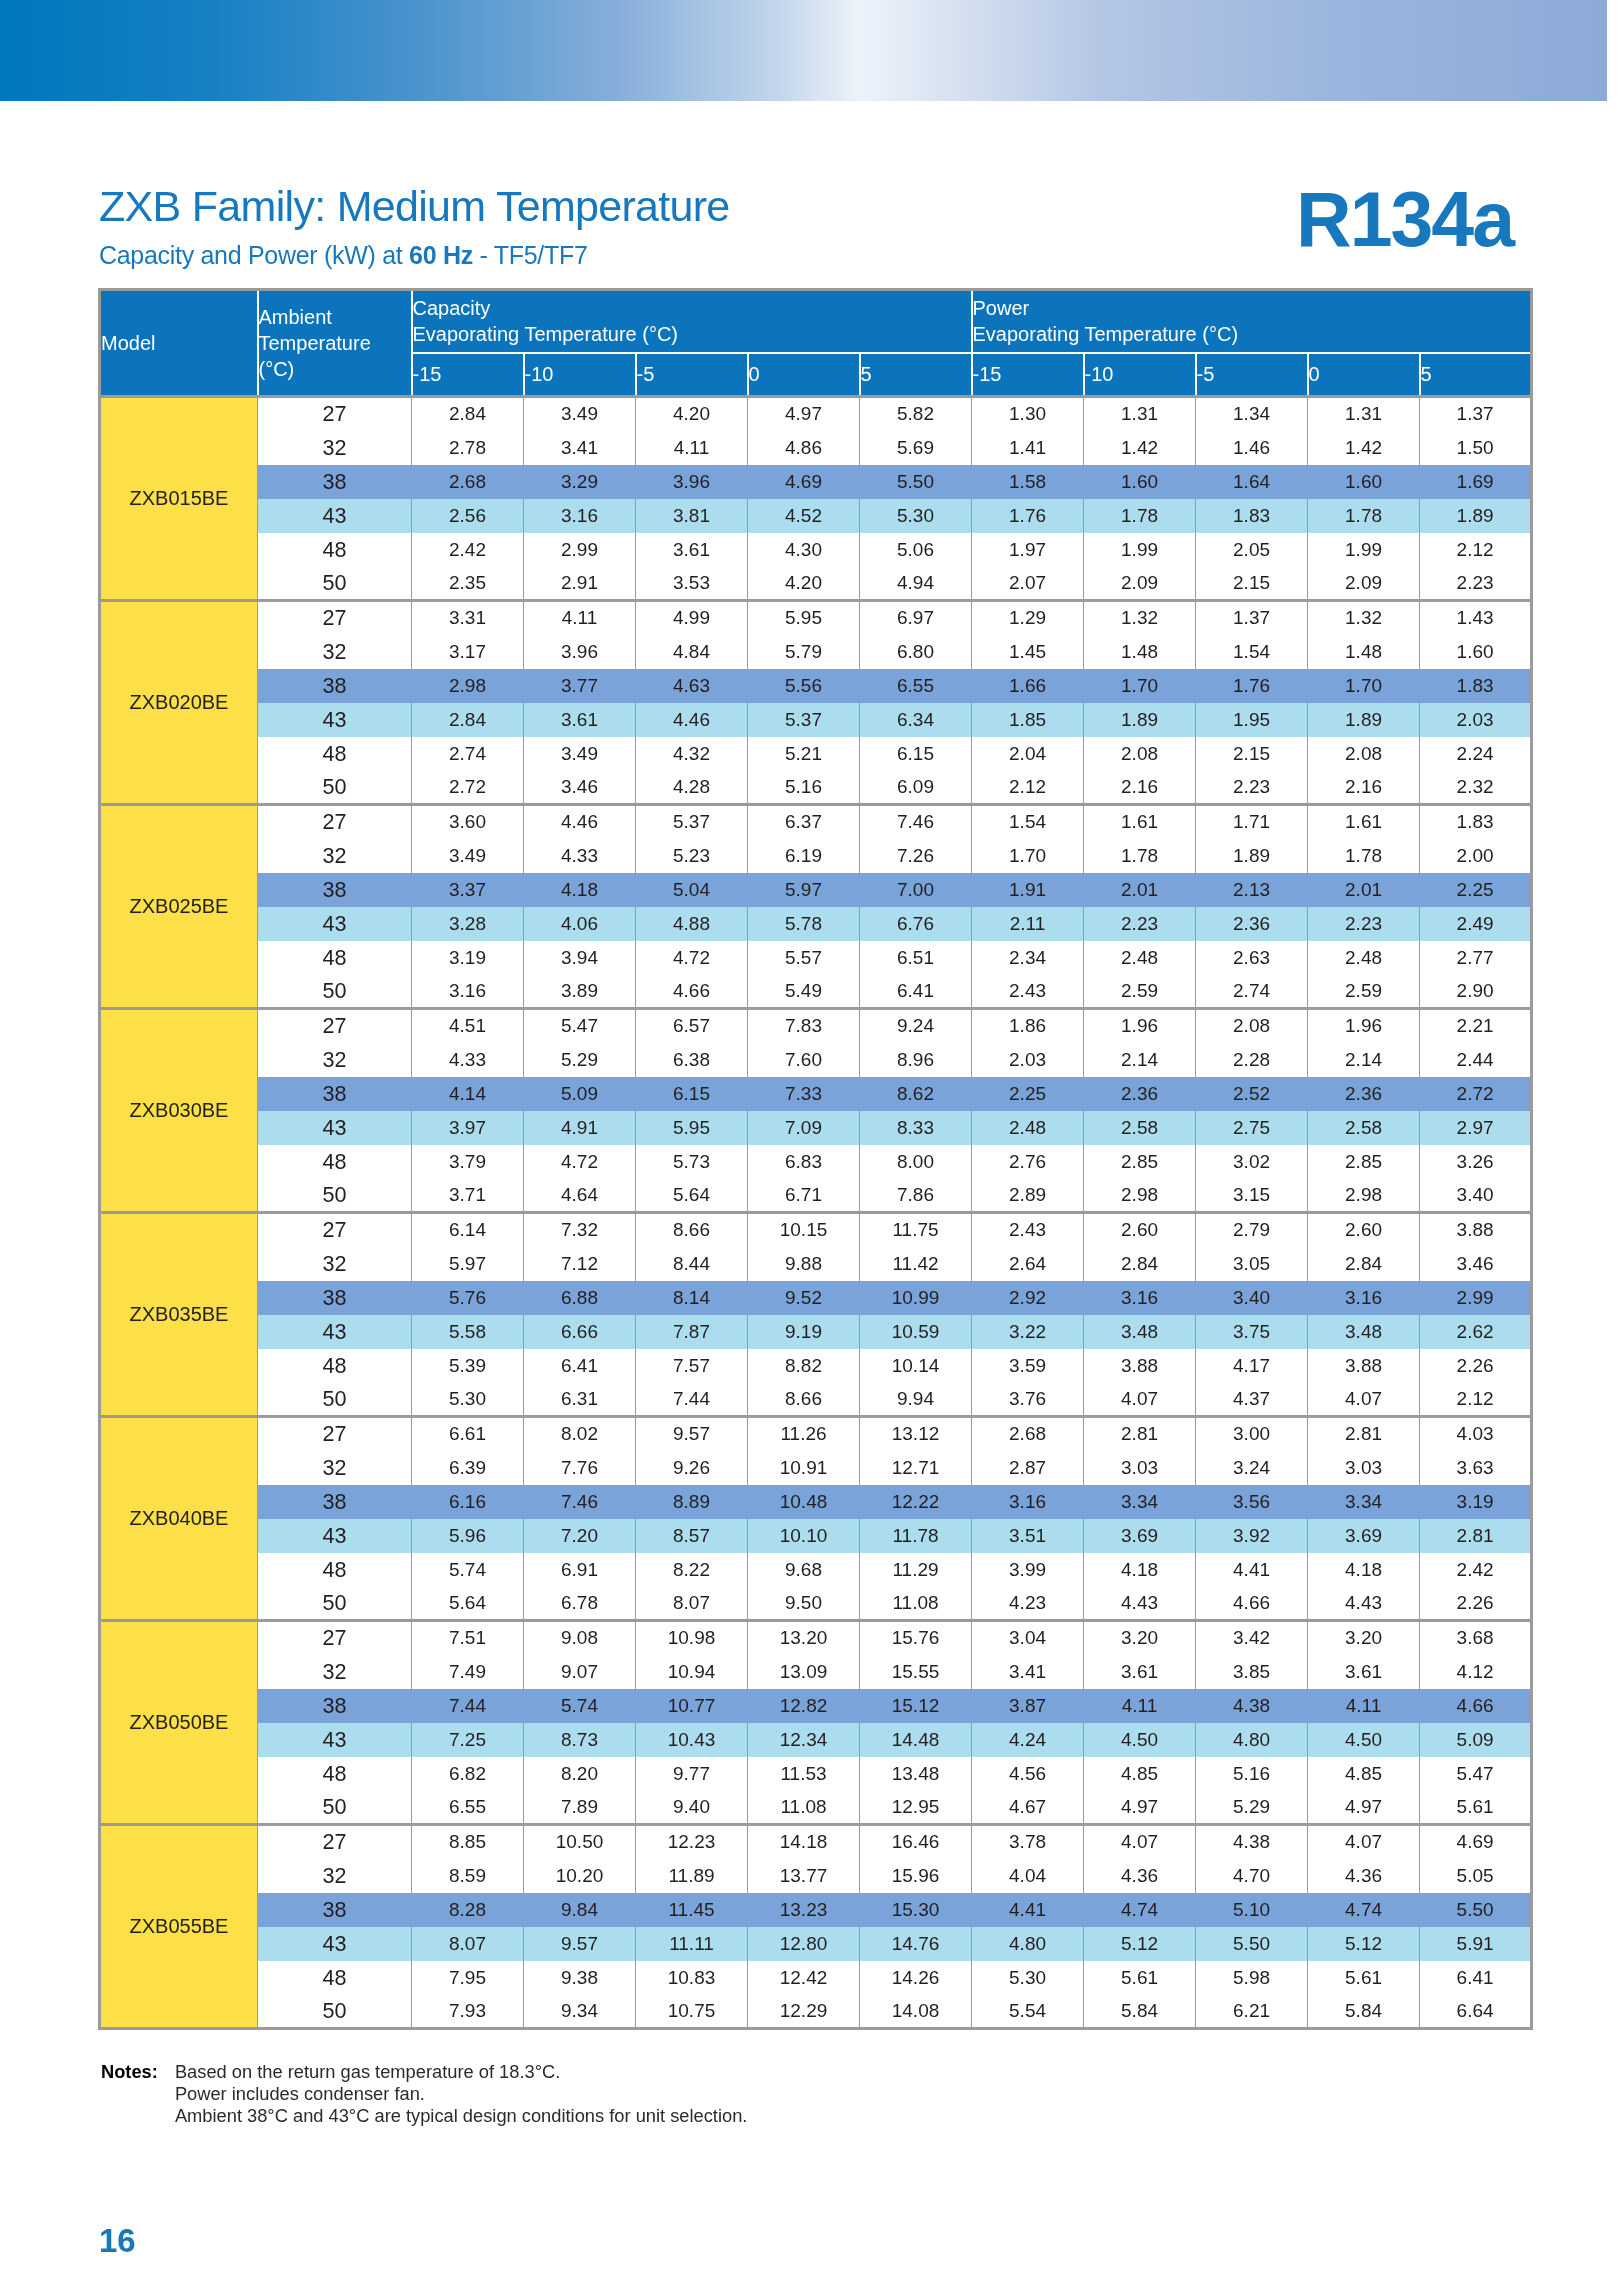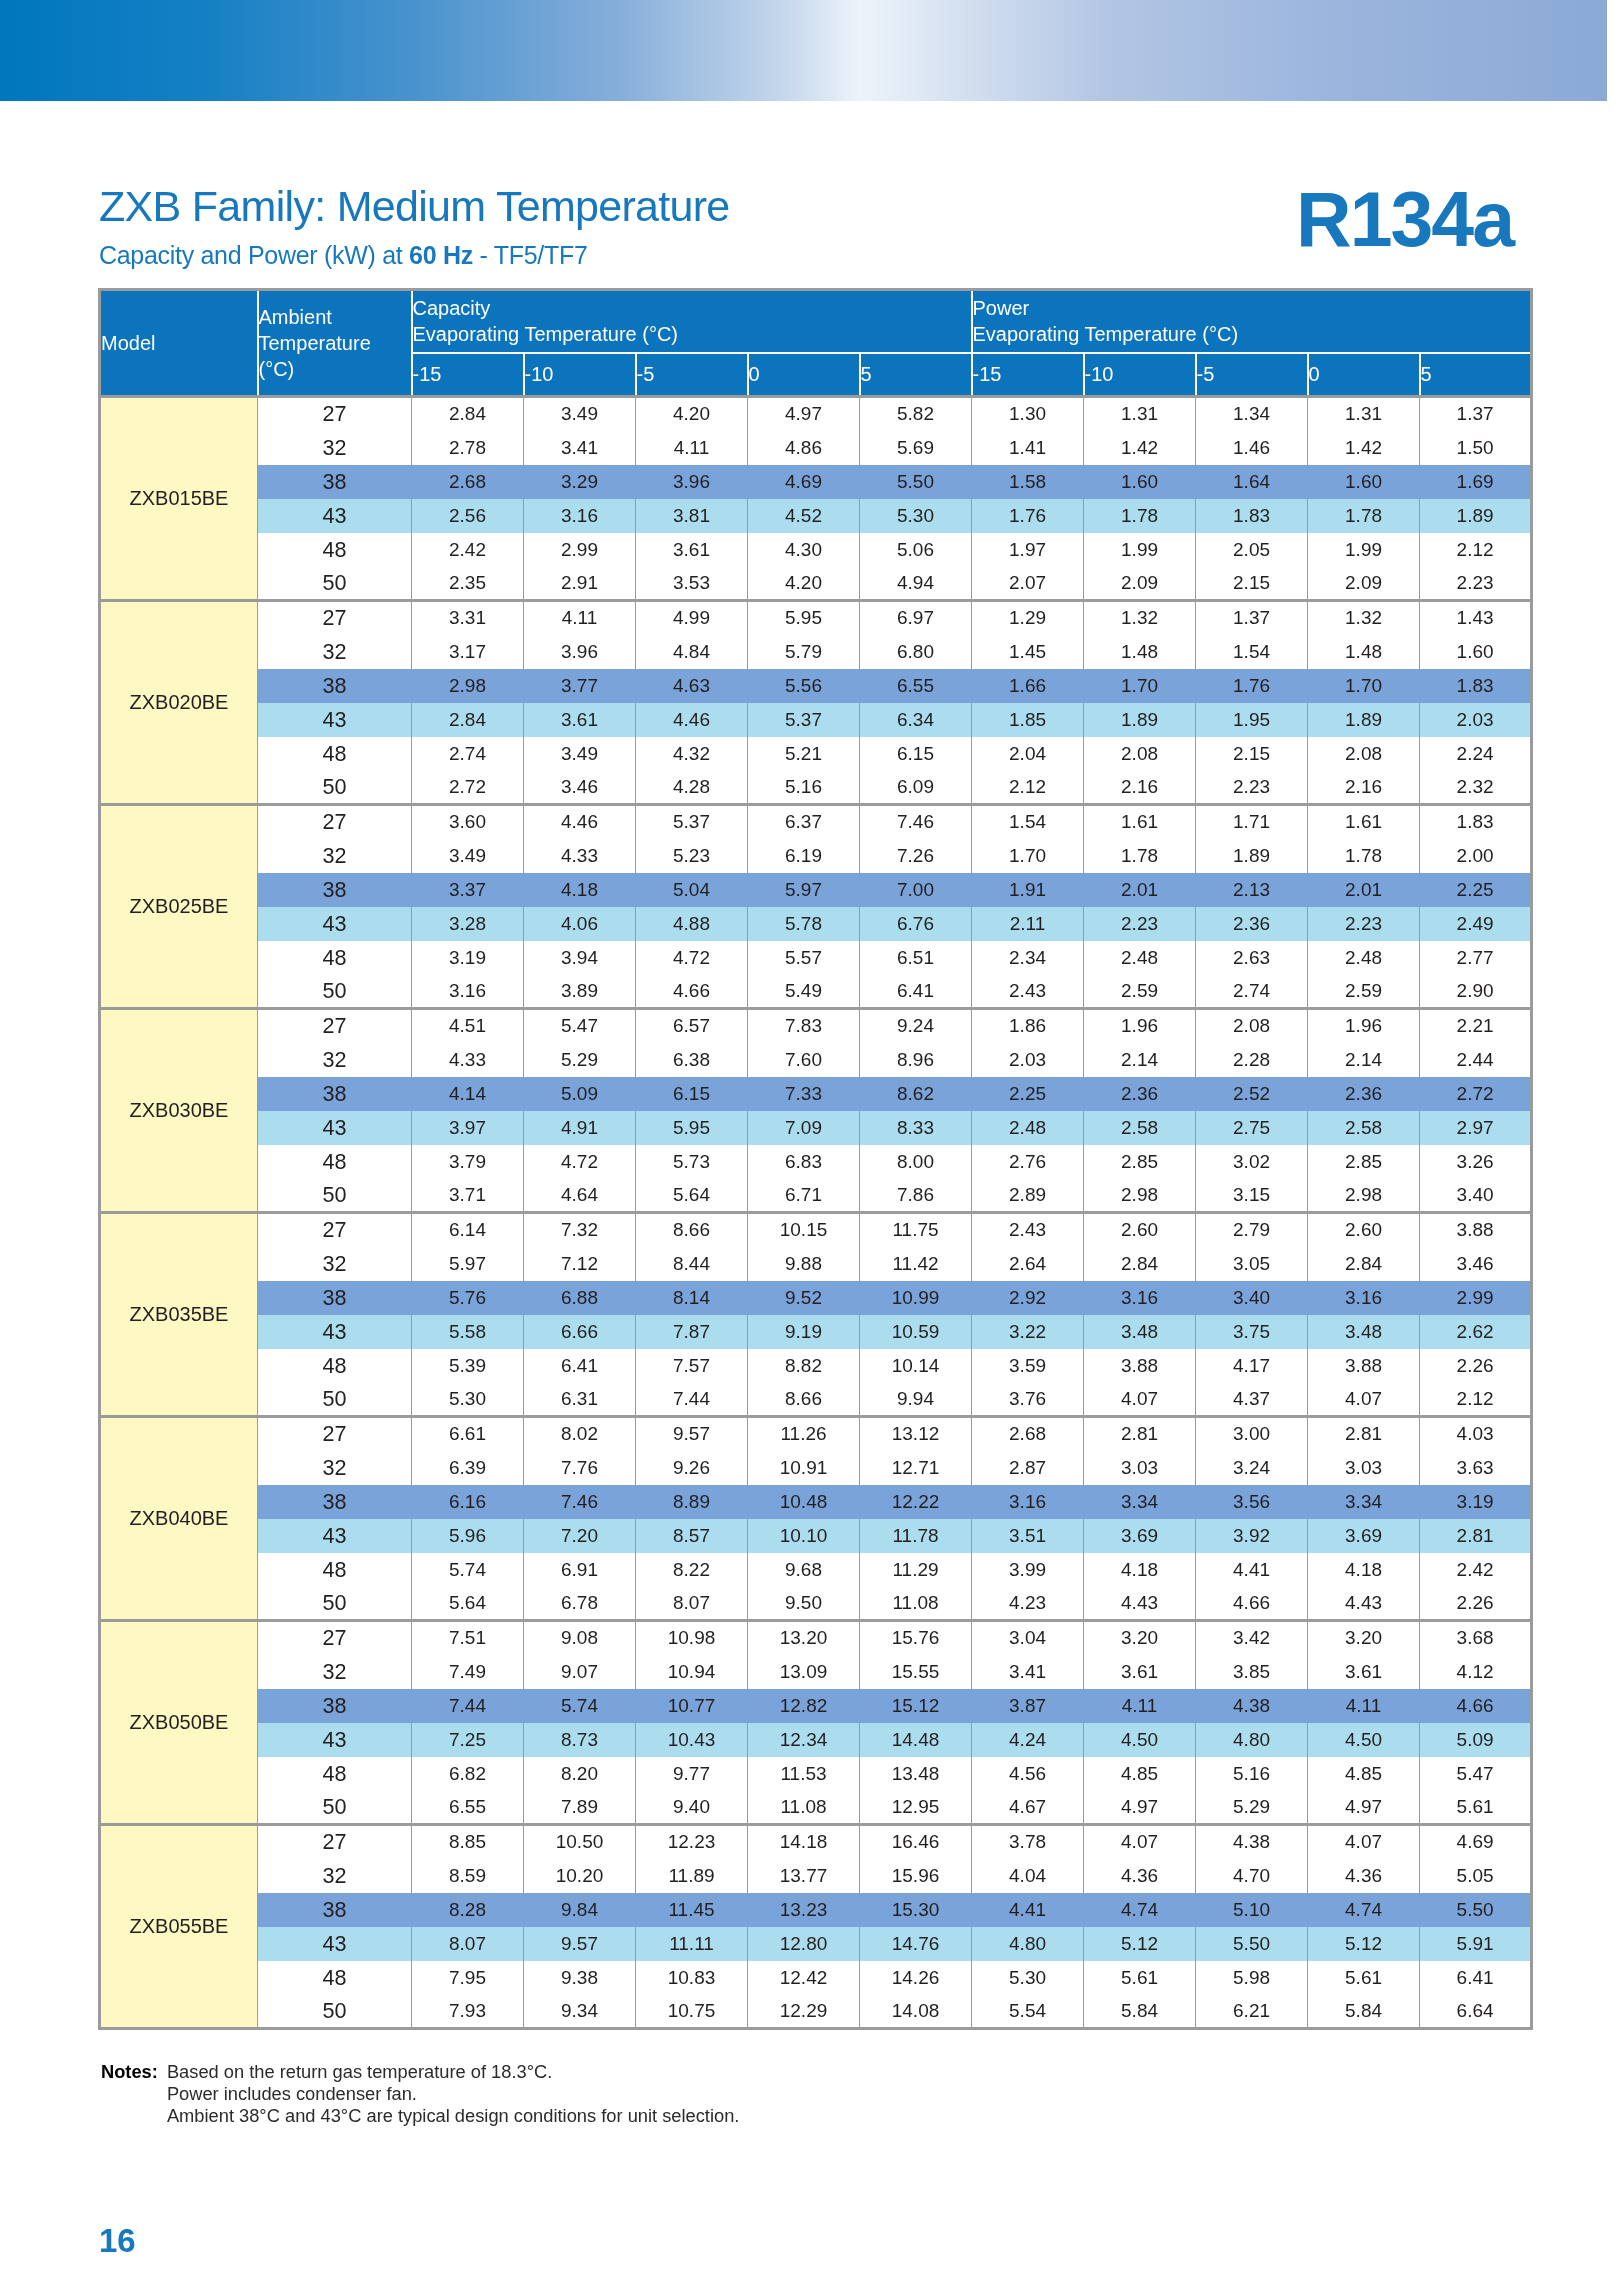--- a/index.html
+++ b/index.html
@@ -35,27 +35,27 @@
   thead th{background:var(--header-blue);color:#fff;font-weight:400;
         border:2.6px solid #fff;font-size:20px;text-align:left;vertical-align:middle;
         padding:0}
   th.th-model,th.th-ambient{border-bottom:3.3px solid var(--grid);line-height:26px}
   th.th-span{border-bottom:2.6px solid #fff;height:63px;line-height:26px}
   th.th-temp{height:44px;border-bottom:3.3px solid var(--grid)}
 
   tbody td{height:34px;text-align:center;vertical-align:middle;
         font-size:19px;color:var(--text);background:#fff;
         border-left:1.3px solid var(--grid);border-right:1.3px solid var(--grid);padding:0}
-  td.model-cell{font-size:20px;background:#fef9c3}
+  td.model-cell{font-size:20px;background:#fde047}
   td.ambient-cell{font-size:21.6px}
   tr.hl-dark td{background:var(--hl-dark)}
   tr.hl-light td{background:var(--hl-light)}
   tr.block-start td{border-top:3.3px solid var(--grid)}
 
-  .notes{position:absolute;left:101px;top:2061px;display:flex;gap:9px;
+  .notes{position:absolute;left:101px;top:2061px;display:flex;gap:17px;
         font-size:18.3px;line-height:22px;color:#2b2b2b}
   .notes-label{font-weight:bold;color:#000}
   .page-number{position:absolute;left:99px;top:2222px;
         font-size:33px;font-weight:bold;color:var(--accent)}
 </style>
 </head>
 <body>
 
 <div class="page">
 

